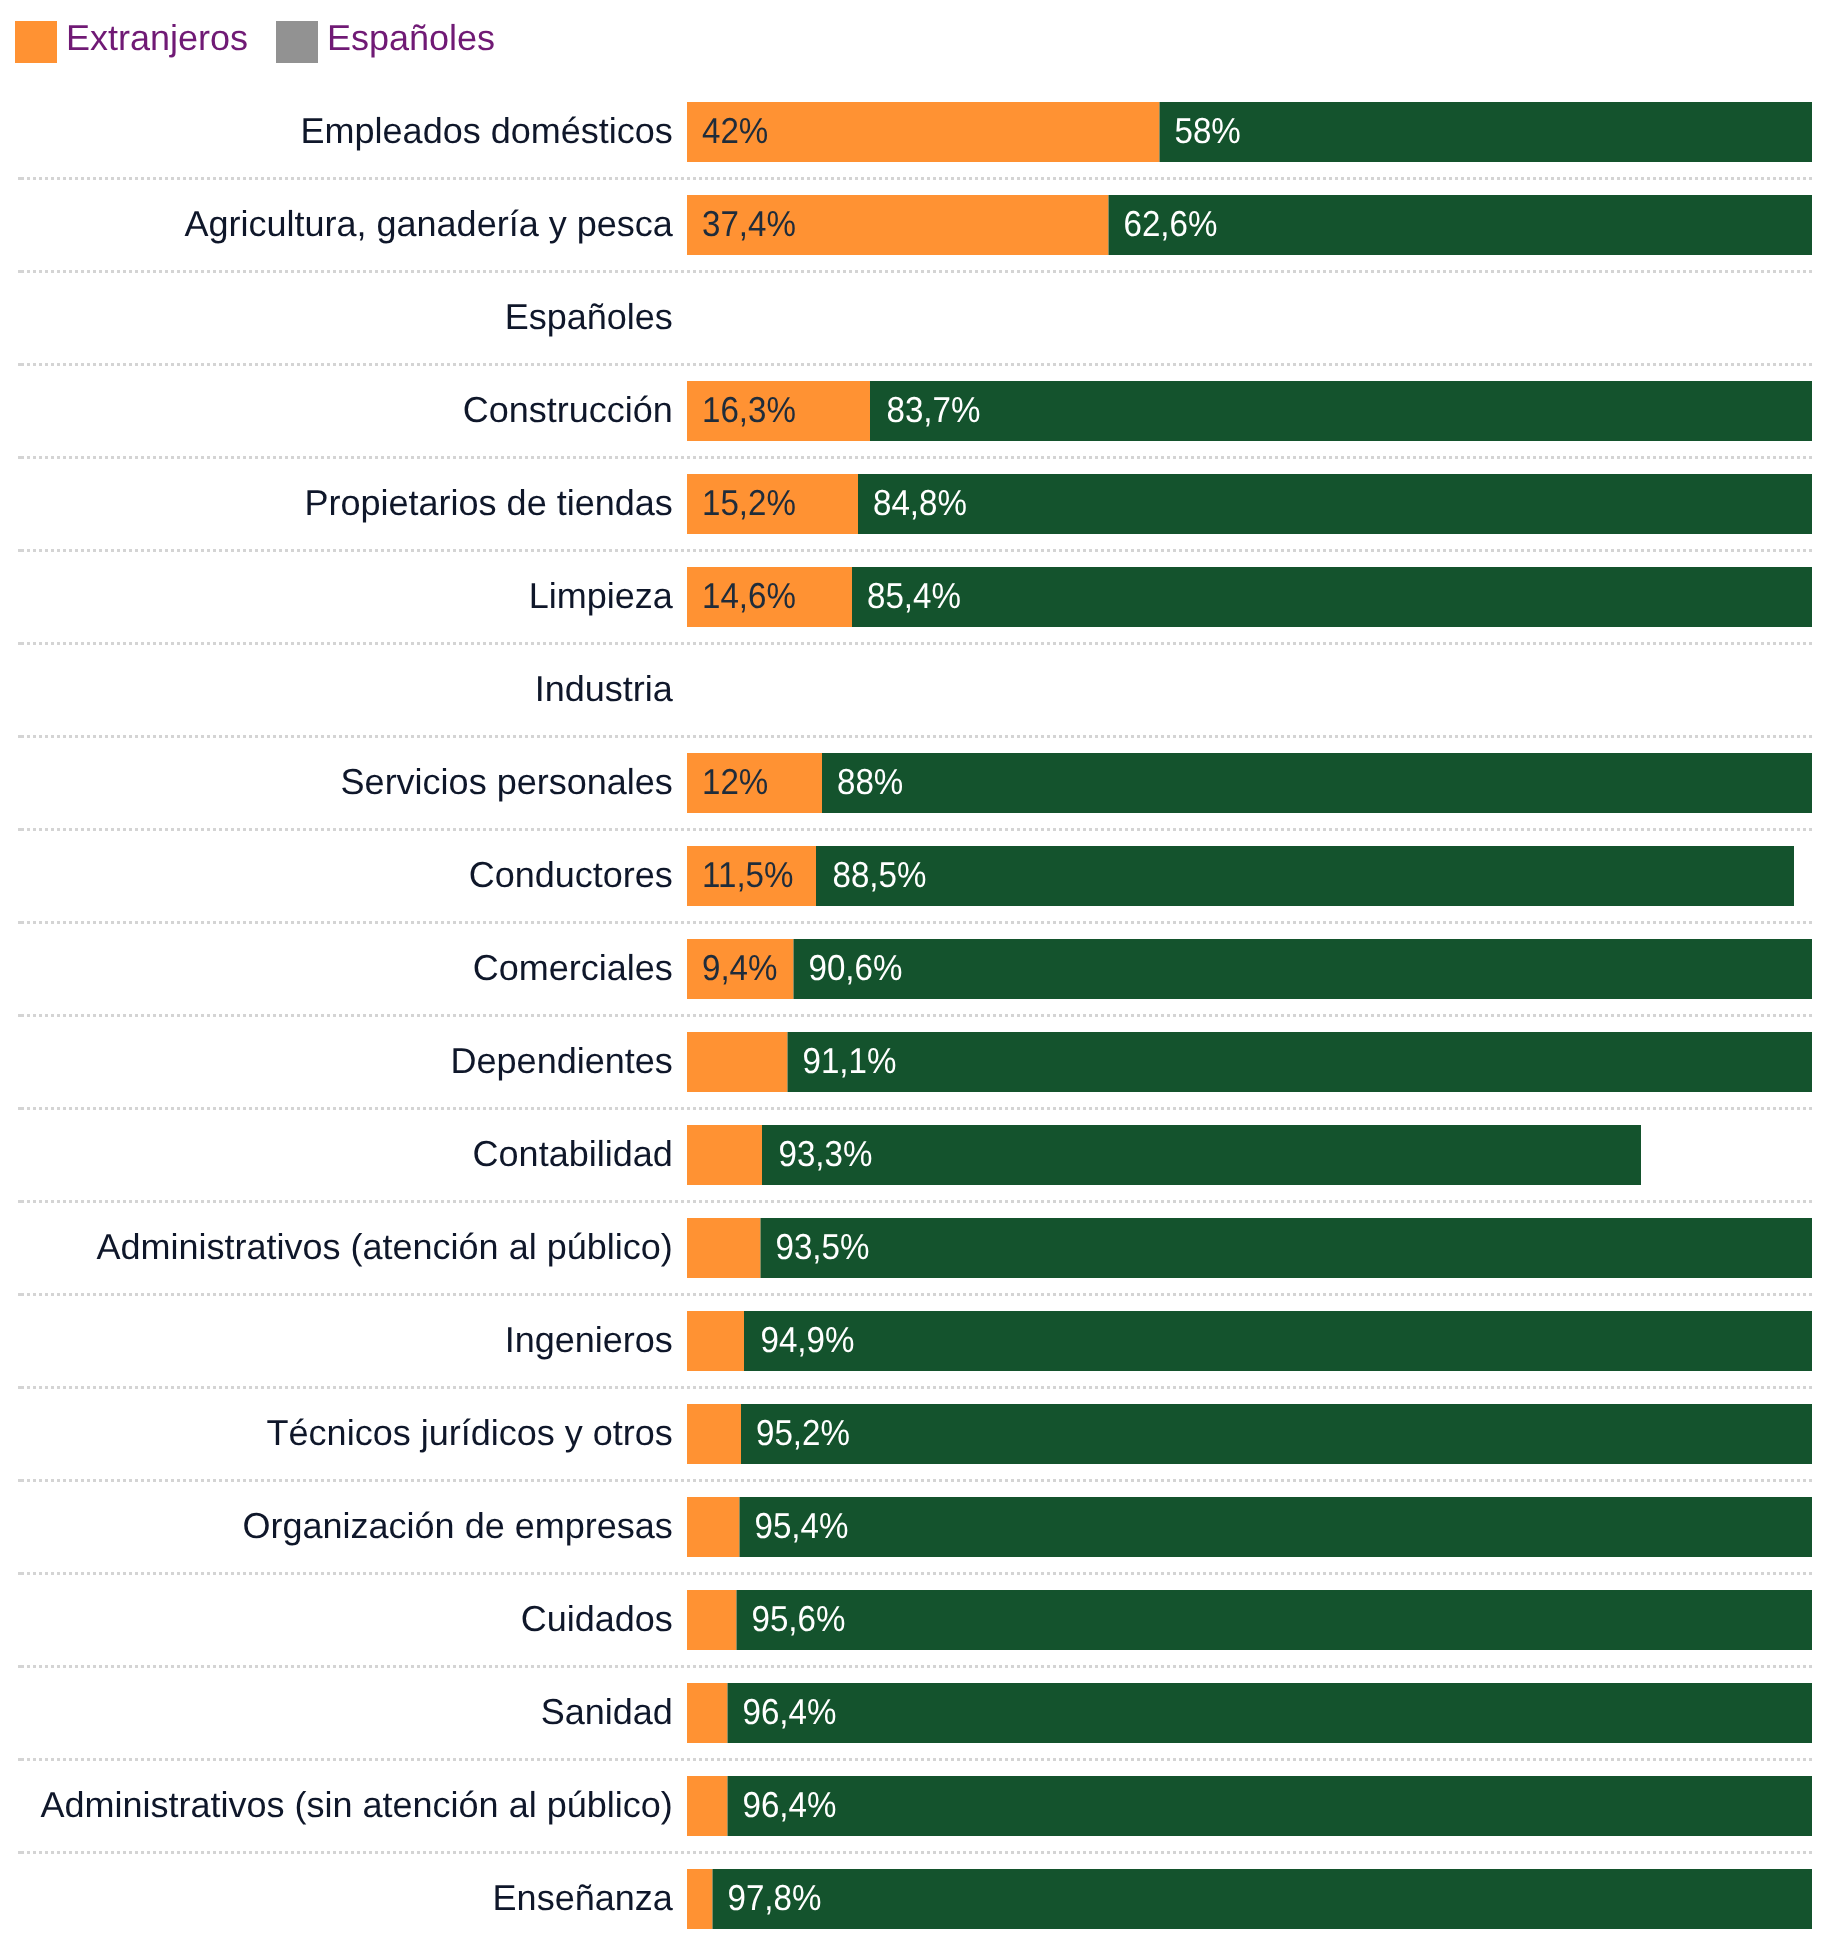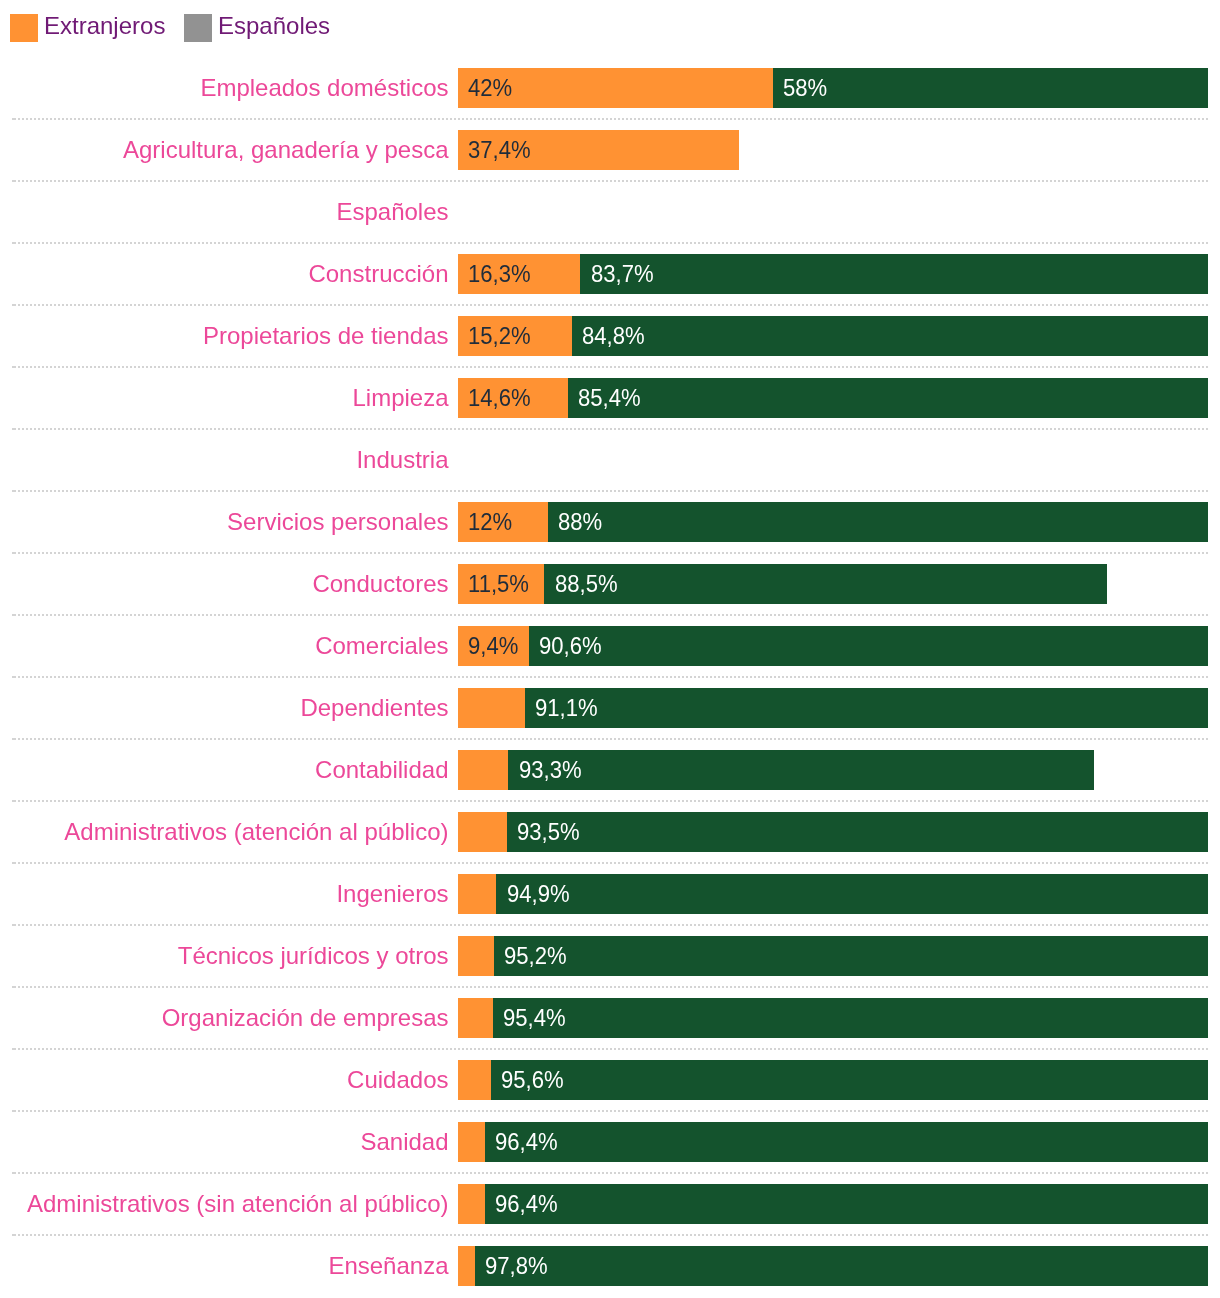--- a/index.html
+++ b/index.html
@@ -64,21 +64,21 @@
     width: 1220px;
     height: 40px;
   }
   .row-label {
     position: absolute;
     right: 771.5px;
     top: 0;
     height: 40px;
     line-height: 40px;
     font-size: 24px;
-    color: #ec4899;
+    color: #0f172a;
     white-space: nowrap;
     text-align: right;
   }
   .bar {
     position: absolute;
     left: 458px;
     top: 0;
     width: 750px;
     height: 40px;
     display: flex;
@@ -146,20 +146,23 @@
       </div>
     </div>
   </div>
   <div class="divider" style="top:118px"></div>
   <div class="row" style="top:130px">
     <div class="row-label">Agricultura, ganadería y pesca</div>
     <div class="bar">
       <div class="seg seg-foreign" style="width:280.5px">
         <span class="seg-label">37,4%</span>
       </div>
+      <div class="seg seg-spanish" style="width:469.5px">
+        <span class="seg-label">62,6%</span>
+      </div>
     </div>
   </div>
   <div class="divider" style="top:180px"></div>
   <div class="row" style="top:192px">
     <div class="row-label">Españoles</div>
   </div>
   <div class="divider" style="top:242px"></div>
   <div class="row" style="top:254px">
     <div class="row-label">Construcción</div>
     <div class="bar">
@@ -211,21 +214,21 @@
       </div>
     </div>
   </div>
   <div class="divider" style="top:552px"></div>
   <div class="row" style="top:564px">
     <div class="row-label">Conductores</div>
     <div class="bar">
       <div class="seg seg-foreign" style="width:86.25px">
         <span class="seg-label">11,5%</span>
       </div>
-      <div class="seg seg-spanish" style="width:563px">
+      <div class="seg seg-spanish" style="width:652px">
         <span class="seg-label">88,5%</span>
       </div>
     </div>
   </div>
   <div class="divider" style="top:614px"></div>
   <div class="row" style="top:626px">
     <div class="row-label">Comerciales</div>
     <div class="bar">
       <div class="seg seg-foreign" style="width:70.5px">
         <span class="seg-label">9,4%</span>

